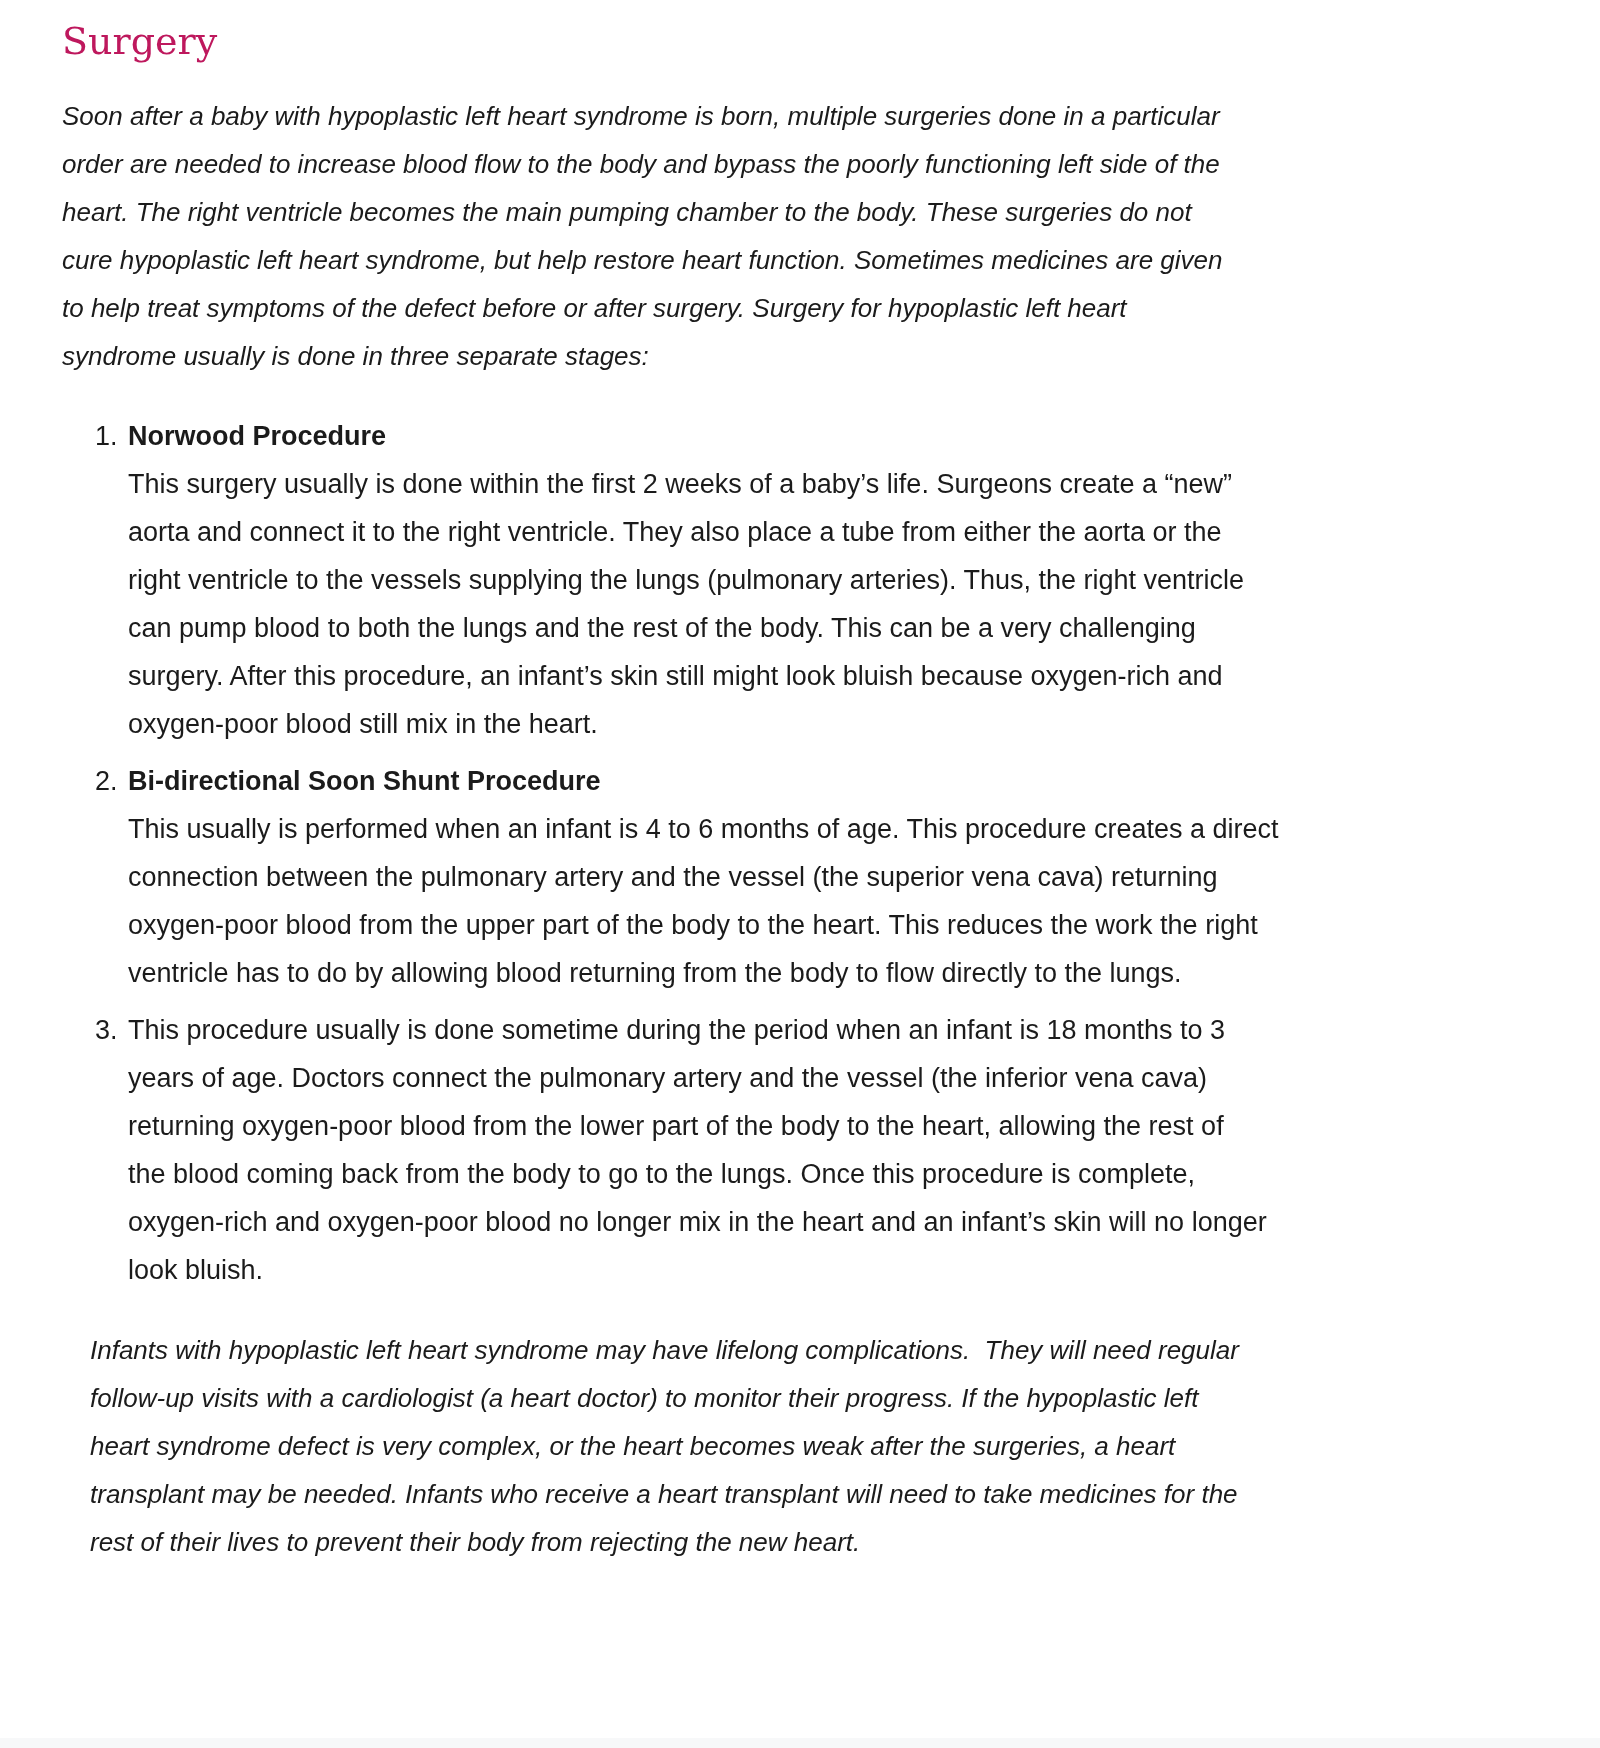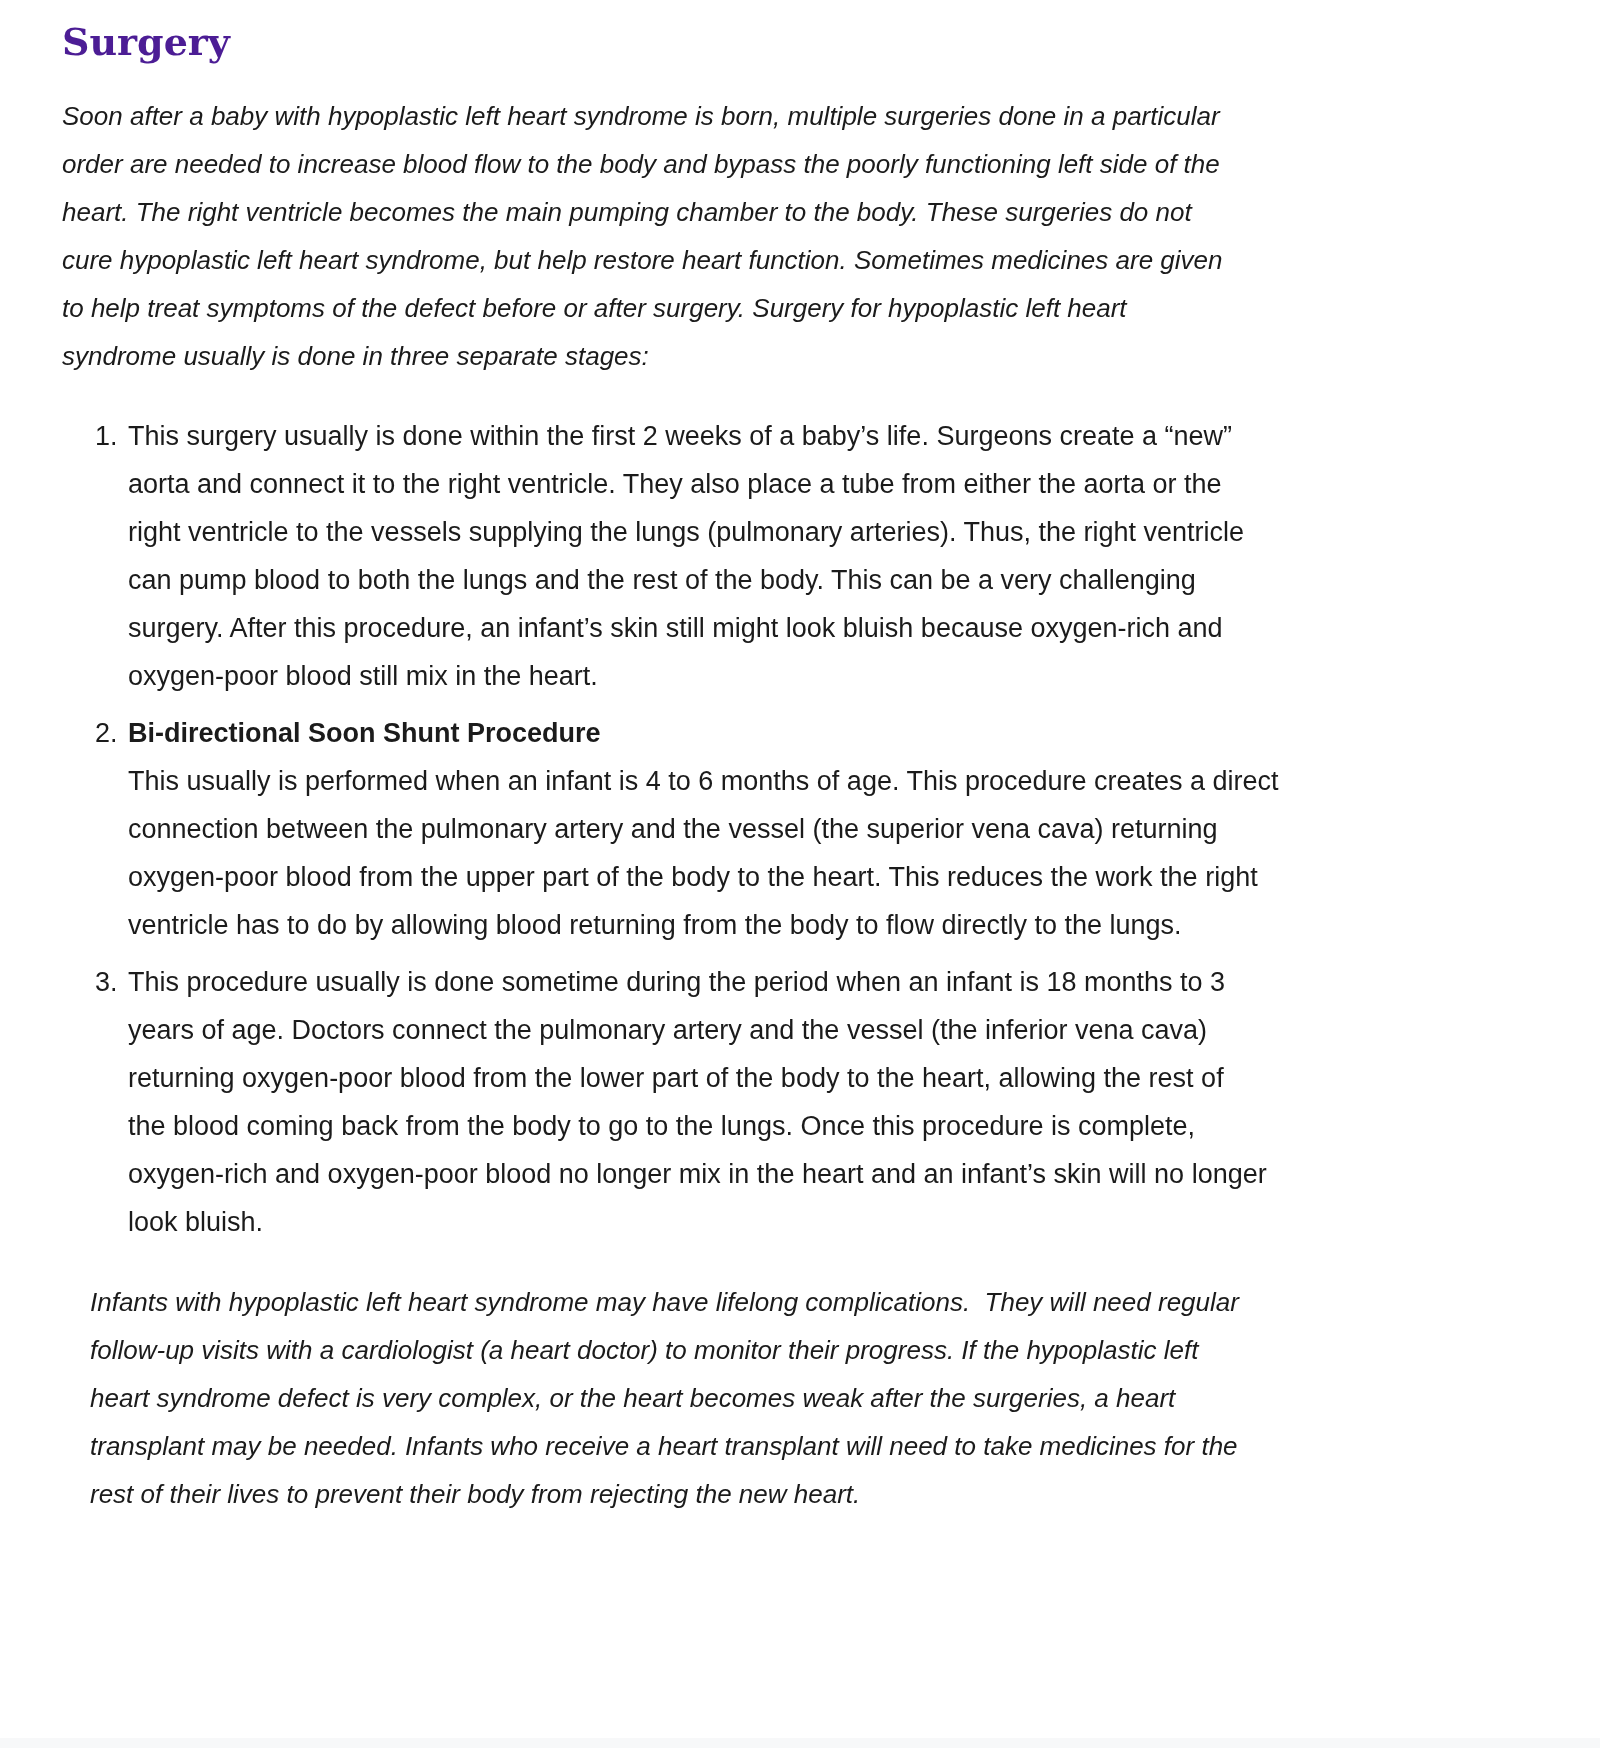--- a/index.html
+++ b/index.html
@@ -12,22 +12,22 @@
     font-family: "Liberation Sans", "DejaVu Sans", sans-serif;
     color: #1b1b1b;
   }
   .page {
     box-sizing: border-box;
     width: 1600px;
     padding: 16px 48px 0 62px;
   }
   .h-serif {
     font-family: "DejaVu Serif", "Liberation Serif", serif;
-    font-weight: 700;
-    color: #4c1d95;
+    font-weight: 400;
+    color: #be185d;
     margin: 0;
   }
   h2.page-title {
     font-size: 38px;
     line-height: 1.25;
     margin-top: 2px;
   }
   p.body-text {
     font-size: 26px;
     line-height: 48px;
@@ -87,20 +87,21 @@
 order are needed to increase blood flow to the body and bypass the poorly functioning left side of the
 heart. The right ventricle becomes the main pumping chamber to the body. These surgeries do not
 cure hypoplastic left heart syndrome, but help restore heart function. Sometimes medicines are given
 to help treat symptoms of the defect before or after surgery. Surgery for hypoplastic left heart
 syndrome usually is done in three separate stages:</p>
 
   <ol class="stages">
 
     <li>
       <span class="num">1.</span>
+      <div class="li-title">Norwood Procedure</div>
       <div class="li-body">This surgery usually is done within the first 2 weeks of a baby’s life. Surgeons create a “new”
 aorta and connect it to the right ventricle. They also place a tube from either the aorta or the
 right ventricle to the vessels supplying the lungs (pulmonary arteries). Thus, the right ventricle
 can pump blood to both the lungs and the rest of the body. This can be a very challenging
 surgery. After this procedure, an infant’s skin still might look bluish because oxygen-rich and
 oxygen-poor blood still mix in the heart.</div>
     </li>
 
     <li>
       <span class="num">2.</span>

